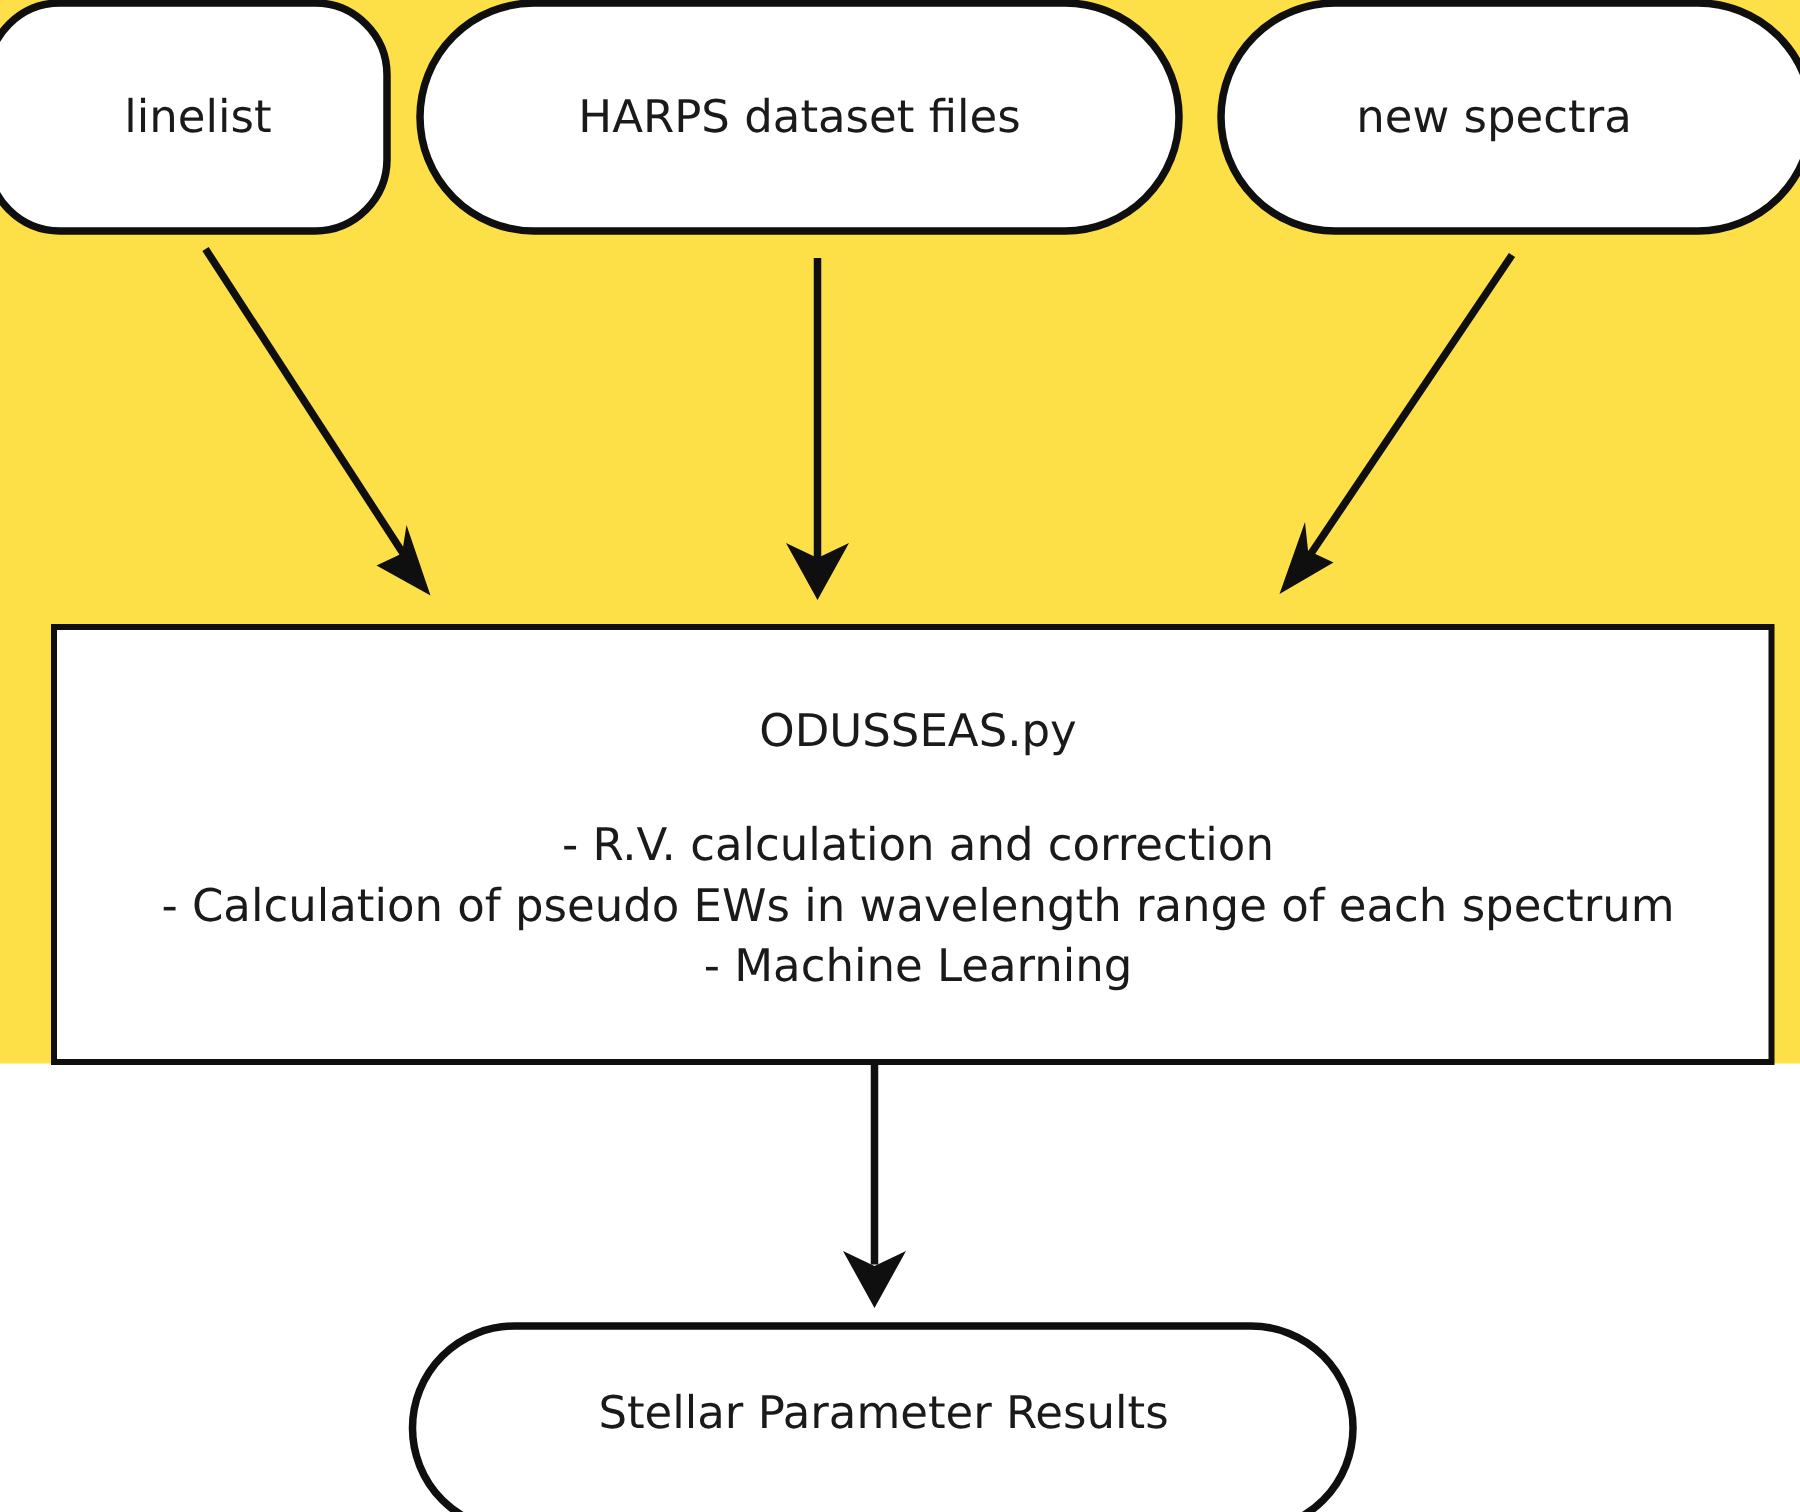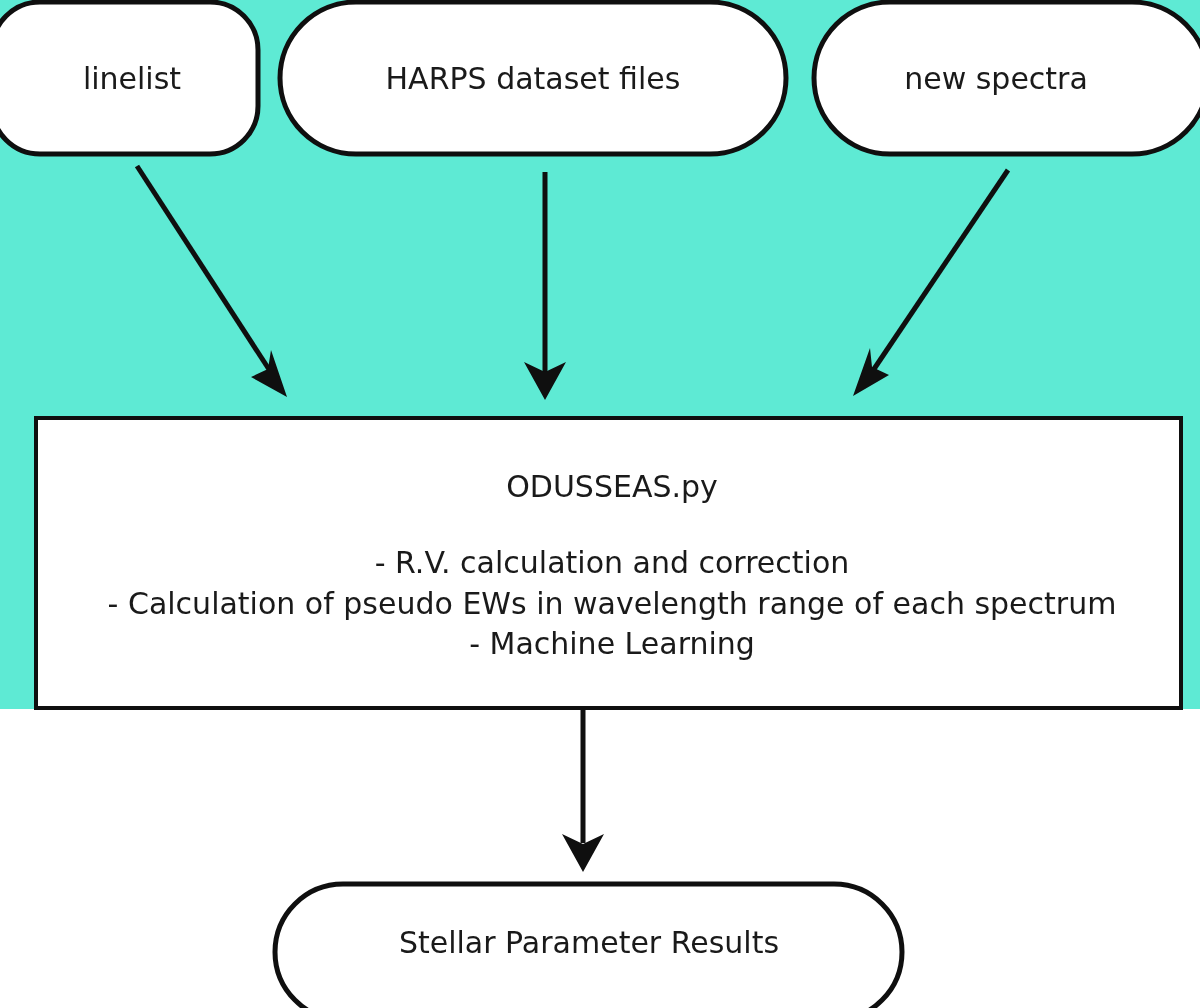--- a/index.html
+++ b/index.html
@@ -11,21 +11,21 @@
   body {
     width: 1200px;
     height: 1008px;
     overflow: hidden;
     font-family: "DejaVu Sans", sans-serif;
   }
   #diagram-root {
     position: relative;
     width: 1200px;
     height: 709px;
-    background: #5eead4;
+    background: #fde047;
   }
   svg#flowchart {
     display: block;
     width: 1200px;
     height: 1008px;
   }
   .node-shape {
     fill: #ffffff;
     stroke: #0f0f0f;
     stroke-width: 5;

